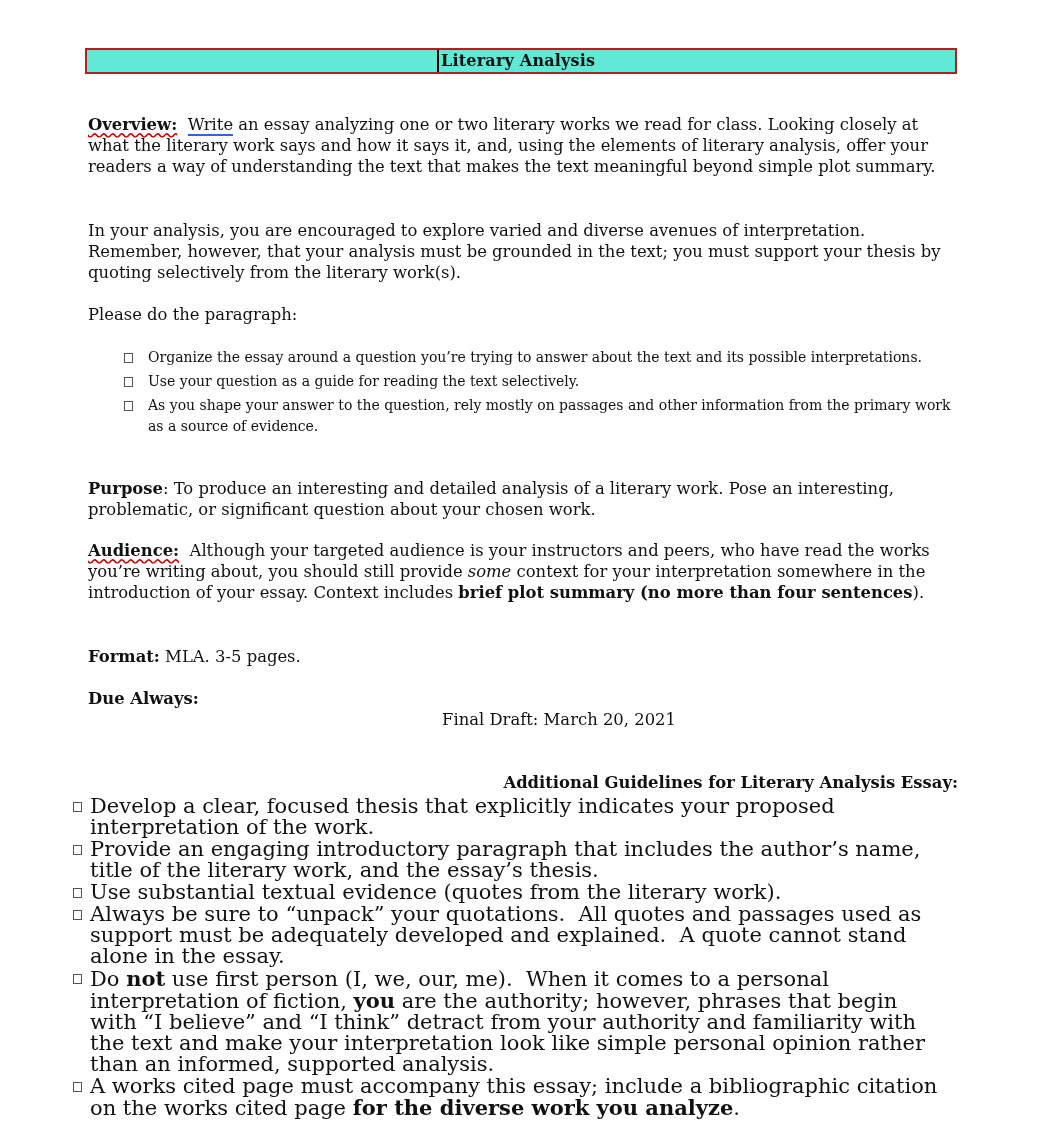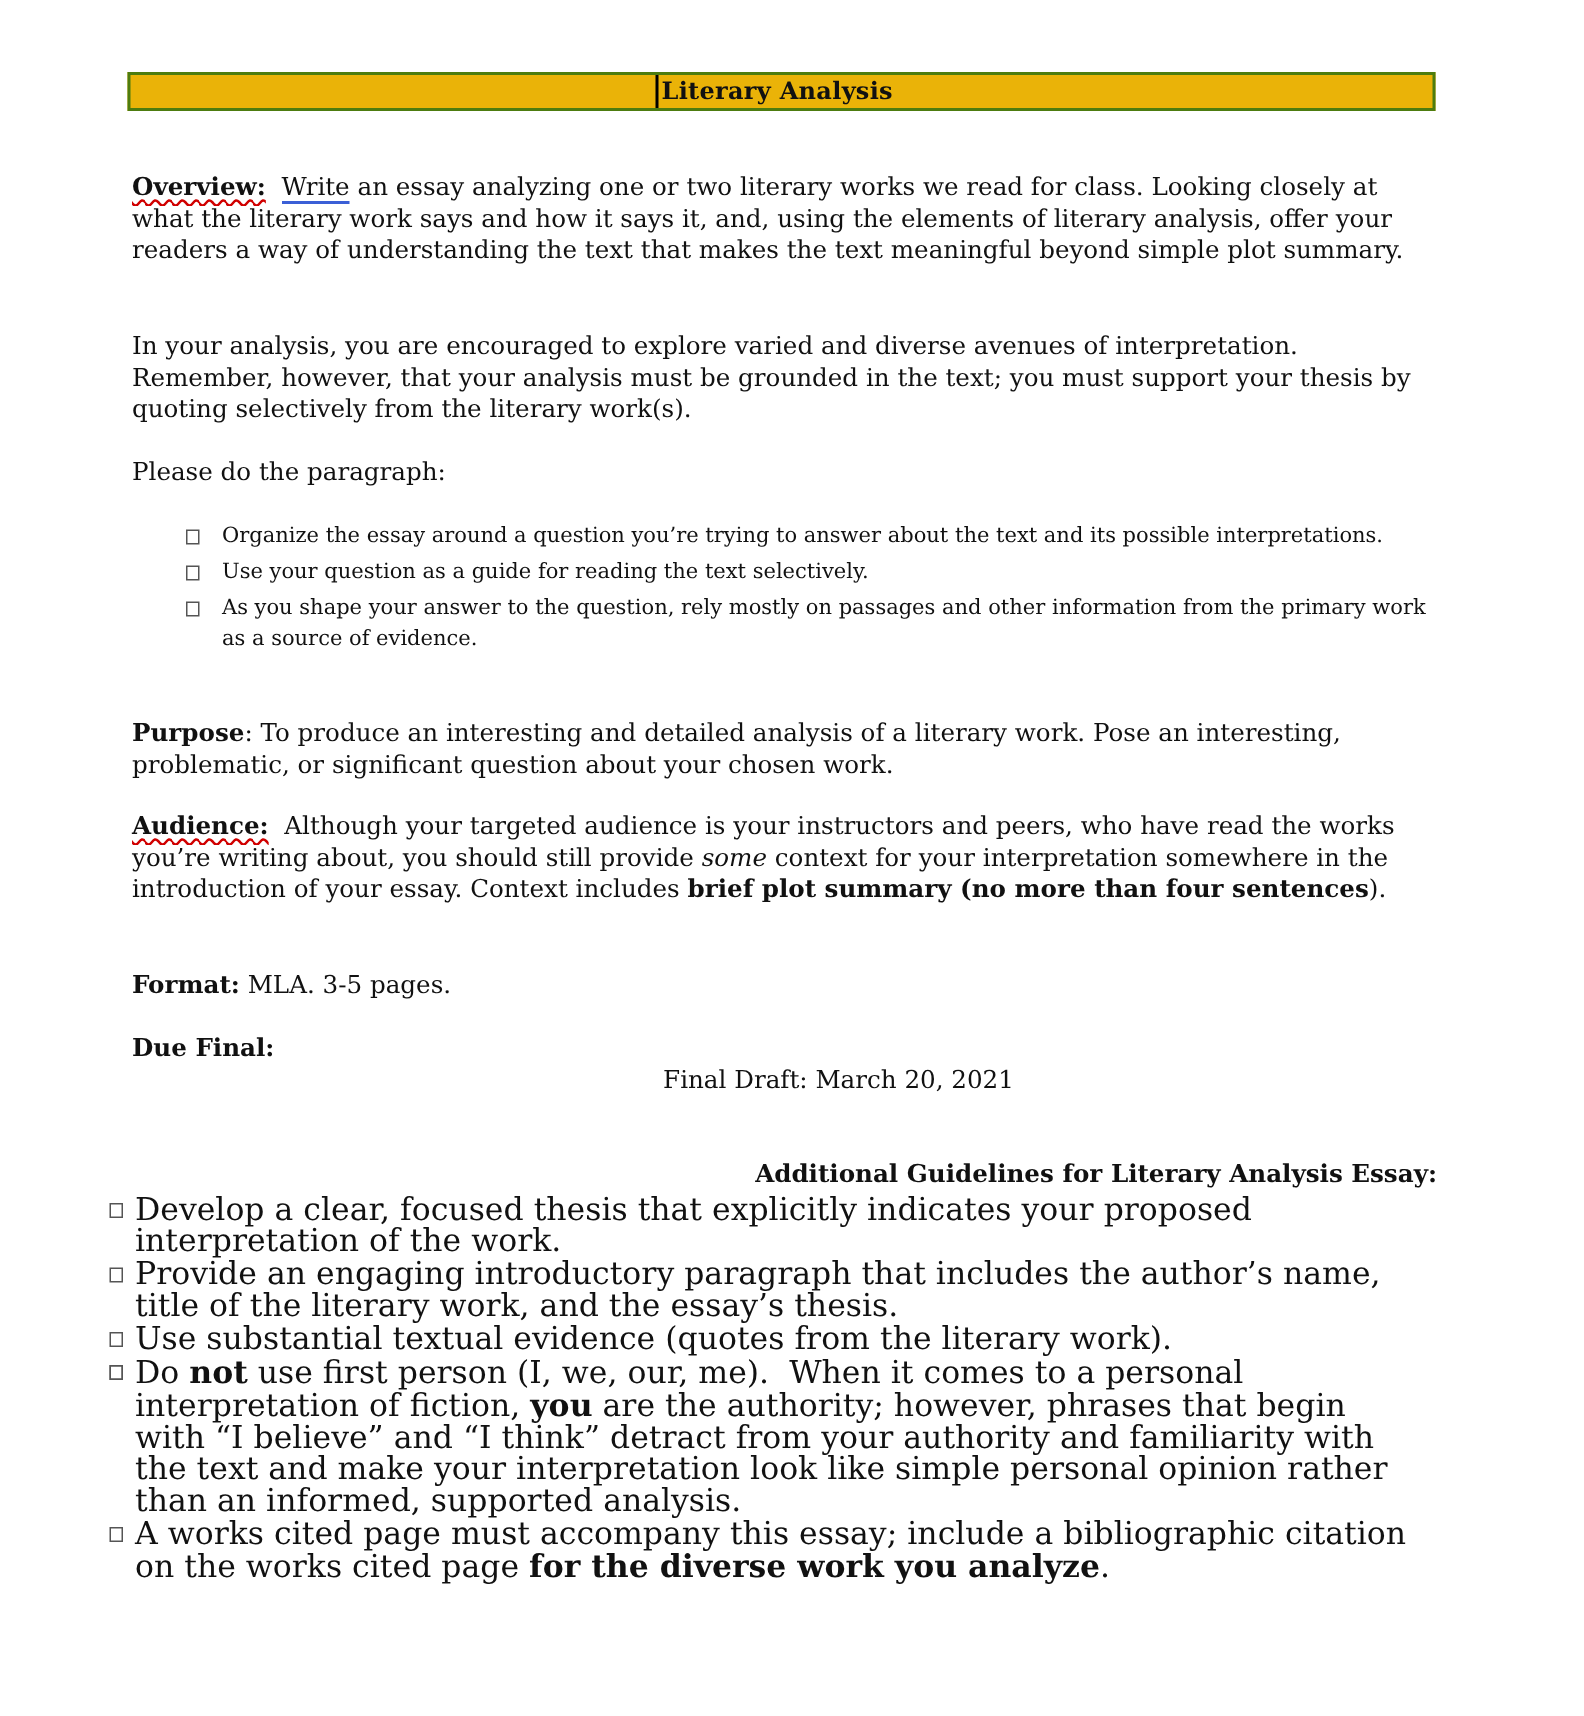--- a/index.html
+++ b/index.html
@@ -1,20 +1,20 @@
 <!DOCTYPE html>
 <html><head>
 <meta charset="utf-8">
 <style>
   html, body { margin: 0; padding: 0; background: #ffffff; }
   body { width: 1056px; height: 1144px; position: relative; overflow: hidden;
          font-family: "DejaVu Serif", "Liberation Serif", serif; color: #111; }
   .page { position: absolute; left: 0; top: 0; width: 1056px; height: 1144px; }
   .title-box { position: absolute; left: 85px; top: 48px; width: 868px; height: 22px;
-               background: #eab308; border: 2px solid #4d7c0f; box-sizing: content-box; }
+               background: #5eead4; border: 2px solid #b91c1c; box-sizing: content-box; }
   .title-text { position: absolute; left: 350px; top: 0; height: 22px; line-height: 22px;
                 font-weight: bold; font-size: 16px; letter-spacing: 0.2px; padding-left: 2px;
                 border-left: 2px solid #000; }
   .body-text { position: absolute; left: 88px; width: 870px; font-size: 16.4px; line-height: 21px; }
   p { margin: 0; }
   .b { font-weight: bold; }
   .i { font-style: italic; margin-top: 24px; }
   .spell { text-decoration: underline wavy #d00000; text-decoration-skip-ink: none; text-underline-offset: 2px; }
   .grammar { border-bottom: 2px double #3b5fd6; }
   .bullets1 { position: absolute; left: 124px; width: 830px; font-size: 14px; line-height: 21px; }
@@ -57,30 +57,30 @@
 
   <div class="body-text" style="top:540px;">
     <p><span class="b spell">Audience:</span><span style="white-space:pre-wrap;">  Although your targeted audience is your instructors and peers, who have read the works you’re writing about, you should still provide </span><span class="i">some</span><span> context for your interpretation somewhere in the introduction of your essay. Context includes </span><span class="b">brief plot summary (no more than four sentences</span><span>).</span></p>
   </div>
 
   <div class="body-text" style="top:646px;">
     <p><span class="b">Format:</span><span> MLA. 3-5 pages.</span></p>
   </div>
 
   <div class="body-text" style="top:688px;">
-    <p class="b">Due Final:</p>
+    <p class="b">Due Always:</p>
     <p style="padding-left:72px;text-align:center;">Final Draft: March 20, 2021</p>
   </div>
 
   <div class="body-text" style="top:772px;text-align:right;">
     <p class="b">Additional Guidelines for Literary Analysis Essay:</p>
   </div>
 
   <div class="bullets2" style="top:796px;">
     <div class="item"><span class="box"></span><span>Develop a clear, focused thesis that explicitly indicates your proposed interpretation of the work.</span></div>
     <div class="item"><span class="box"></span><span>Provide an engaging introductory paragraph that includes the author’s name, title of the literary work, and the essay’s thesis.</span></div>
     <div class="item"><span class="box"></span><span>Use substantial textual evidence (quotes from the literary work).</span></div>
-    <div class="item"><span class="box"></span></div>
+    <div class="item"><span class="box"></span><span style="white-space:pre-wrap;">Always be sure to “unpack” your quotations.  All quotes and passages used as support must be adequately developed and explained.  A quote cannot stand alone in the essay.</span></div>
     <div class="item"><span class="box"></span><span style="white-space:pre-wrap;">Do </span><span class="b">not</span><span style="white-space:pre-wrap;"> use first person (I, we, our, me).  When it comes to a personal interpretation of fiction, </span><span class="b">you</span><span> are the authority; however, phrases that begin with “I believe” and “I think” detract from your authority and familiarity with the text and make your interpretation look like simple personal opinion rather than an informed, supported analysis.</span></div>
     <div class="item"><span class="box"></span><span>A works cited page must accompany this essay; include a bibliographic citation on the works cited page </span><span class="b">for the diverse work you analyze</span><span>.</span></div>
   </div>
 
 </div>
 
 </body></html>

